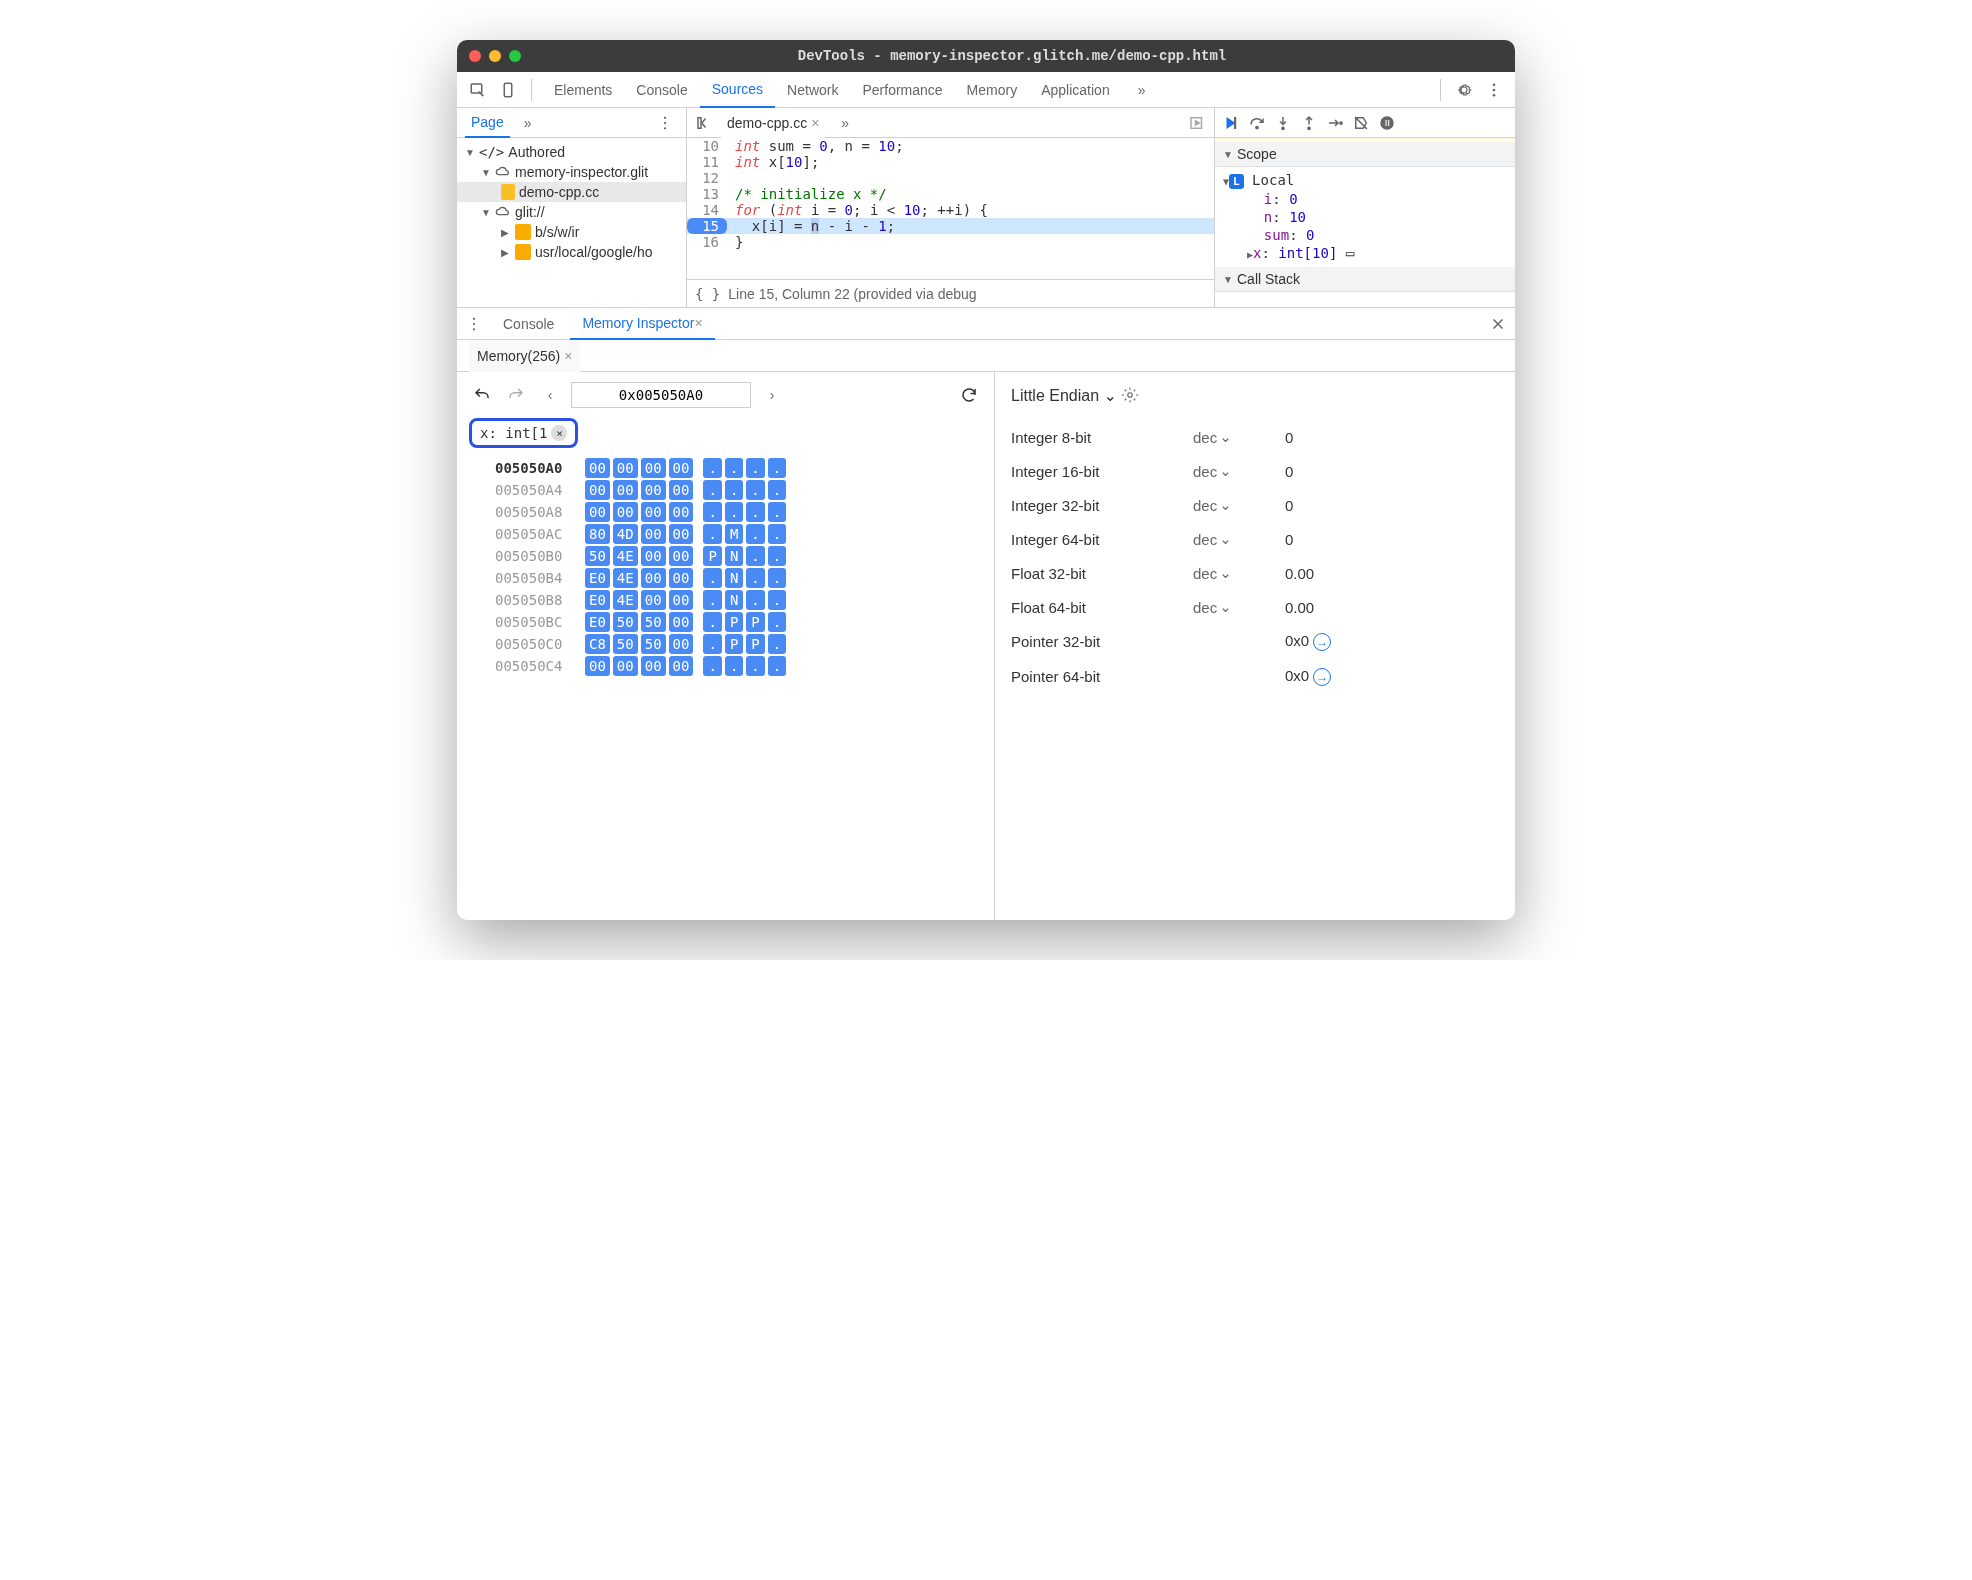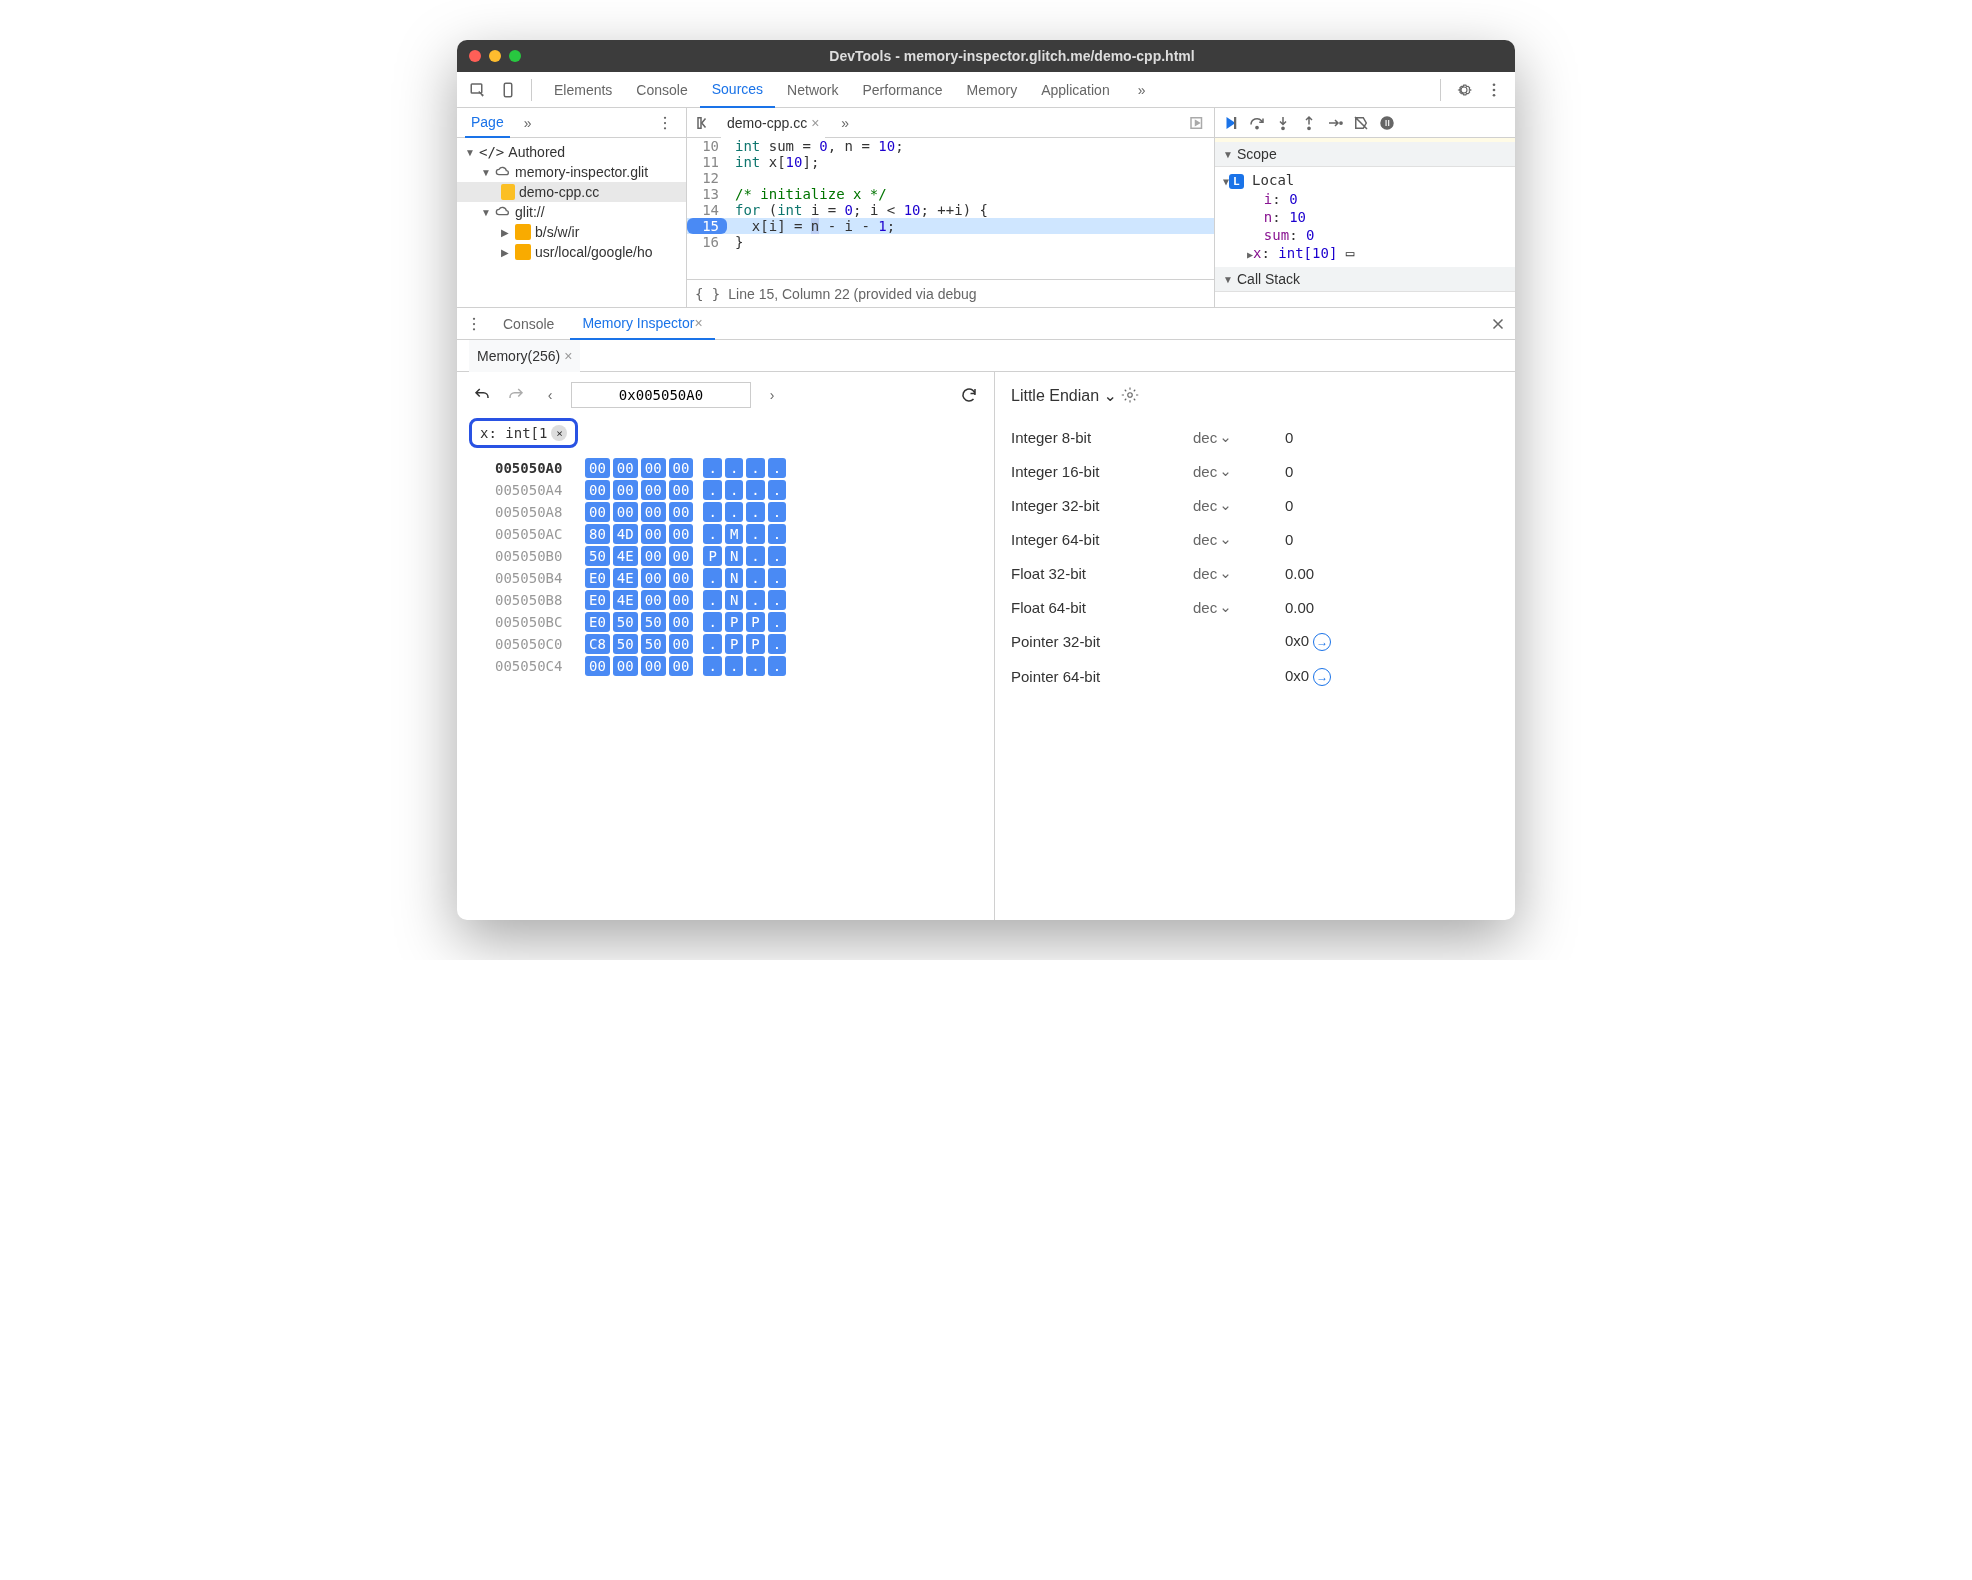--- a/index.html
+++ b/index.html
@@ -4,21 +4,21 @@
 <style>
 * { box-sizing: border-box; margin: 0; padding: 0; }
 body { font-family: -apple-system, "Helvetica Neue", Arial, sans-serif; font-size: 14px; background: #fff; color: #333; }
 .window { width: 1058px; height: 880px; margin: 40px auto; border-radius: 10px; box-shadow: 0 20px 60px rgba(0,0,0,0.35); overflow: hidden; display: flex; flex-direction: column; background: #fff; }
 
 
 .titlebar { height: 32px; background: #3c3c3c; display: flex; align-items: center; padding: 0 12px; color: #ddd; font-size: 14px; }
 .traffic { display: flex; gap: 8px; }
 .dot { width: 12px; height: 12px; border-radius: 50%; }
 .dot.red { background: #ff5f57; } .dot.yellow { background: #febc2e; } .dot.green { background: #28c840; }
-.title { flex: 1; text-align: center; font-weight: 600; }
+.title { flex: 1; text-align: center; font-weight: 600; font-family: Liberation Mono, monospace; }
 
 
 .toptabs { height: 36px; border-bottom: 1px solid #d0d0d0; display: flex; align-items: center; padding: 0 8px; gap: 4px; }
 .iconbtn { width: 26px; height: 26px; display: inline-flex; align-items: center; justify-content: center; color: #666; cursor: pointer; }
 .iconbtn svg { width: 18px; height: 18px; }
 .vsep { width: 1px; height: 22px; background: #ccc; margin: 0 6px; }
 .tab { padding: 0 12px; height: 36px; display: flex; align-items: center; color: #666; cursor: pointer; }
 .tab.active { color: #1a73e8; border-bottom: 2px solid #1a73e8; }
 .spacer { flex: 1; }
 
@@ -39,21 +39,21 @@
 
 .editor { flex: 1; border-right: 1px solid #d0d0d0; display: flex; flex-direction: column; min-width: 0; }
 .ed-tabs { height: 30px; display: flex; align-items: center; border-bottom: 1px solid #d0d0d0; padding: 0 4px; gap: 4px; }
 .ed-tab { padding: 0 6px; height: 30px; display: flex; align-items: center; gap: 4px; }
 .ed-tab.active { background: #fff; }
 .close-x { color: #999; cursor: pointer; }
 .code { font-family: Menlo, monospace; font-size: 14px; flex:1; overflow:hidden; }
 .codeline { display: flex; }
 .lnum { width: 40px; text-align: right; padding-right: 8px; color: #888; background: #fff; }
 .cline { padding-left: 8px; white-space: pre; }
-.kw { color: #0f766e; } .num { color: #1c00cf; } .cmt { color: #007400; }
+.kw { color: #ef4444; font-style: italic; } .num { color: #1c00cf; } .cmt { color: #007400; }
 .hl { background: #cfe6ff; }
 .hl .lnum { background: #4a8af4; color: #fff; border-radius: 6px; }
 .word-hl { background: #bacdf3; }
 .ed-status { height: 28px; border-top: 1px solid #d0d0d0; display:flex; align-items:center; gap:8px; padding: 0 8px; color:#666; font-size: 14px; }
 
 .scope { width: 300px; display: flex; flex-direction: column; }
 .dbg-tb { height: 30px; border-bottom: 1px solid #d0d0d0; display:flex; align-items:center; gap:2px; padding: 0 4px; }
 .dbg-tb .iconbtn { width:24px; }
 .section-hdr { background: #f1f3f4; padding: 4px 8px; font-size: 14px; border-bottom: 1px solid #e0e0e0; display:flex; align-items:center; gap:4px; }
 .scope-body { padding: 4px 8px; font-family: Menlo, monospace; font-size: 14px; }

